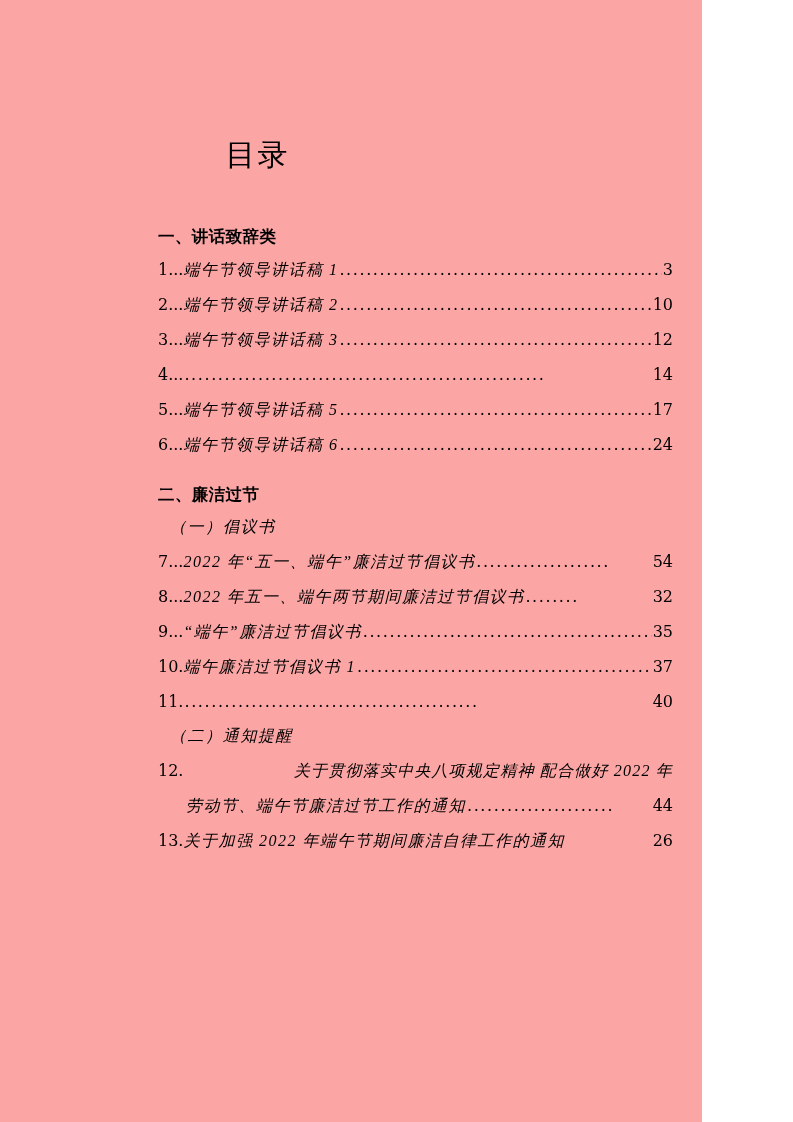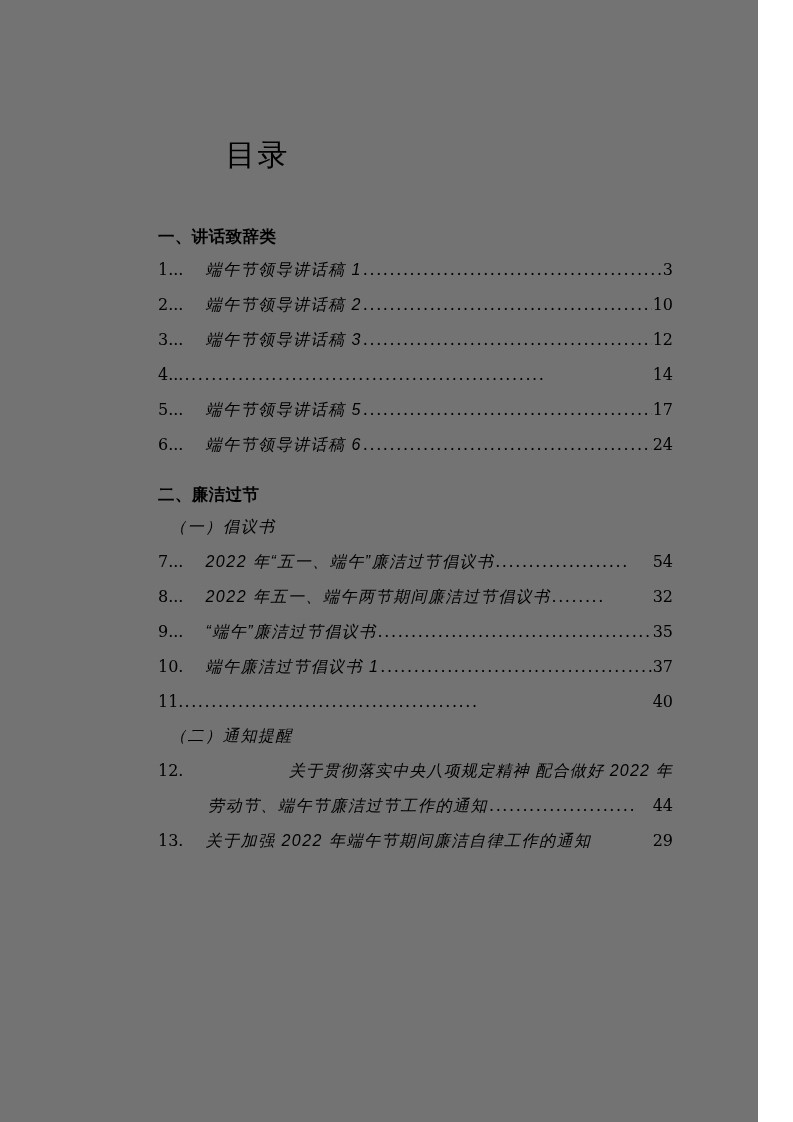--- a/index.html
+++ b/index.html
@@ -14,23 +14,23 @@
     position: relative;
     overflow: hidden;
     font-family: "DejaVu Serif", "Liberation Serif", serif;
     color: #000000;
     -webkit-font-smoothing: antialiased;
   }
 
   .page {
     position: absolute;
     left: 0; top: 0;
-    width: 758px;
+    width: 702px;
     height: 1122px;
-    background: #737373;
+    background: #fca5a5;
   }
 
   
   .content {
     position: absolute;
     left: 158px;
     top: 0;
     width: 515px;
   }
 
@@ -98,26 +98,25 @@
     display: block;
     line-height: 35px;
   }
 
   .num {
     font-family: "DejaVu Serif", "Liberation Serif", serif;
     font-size: 16px;
     flex: 0 0 auto;
   }
   .label {
-    font-family: Liberation Sans, sans-serif;
+    font-family: Liberation Serif, serif;
     font-style: italic;
     font-size: 16px;
     letter-spacing: 1.5px;
     flex: 0 0 auto;
-    margin-left: 22px;
   }
   .leader {
     flex: 1 1 auto;
     overflow: hidden;
     white-space: nowrap;
     font-family: "DejaVu Serif", "Liberation Serif", serif;
     font-size: 16px;
     letter-spacing: 1.6px;
     margin: 0 1px;
     color: #000;
@@ -227,18 +226,18 @@
           <div class="line2">
             <span class="label">劳动节、端午节廉洁过节工作的通知</span>
             <span class="leader">......................</span>
             <span class="pageno">44</span>
           </div>
         </div>
         <div class="entry">
           <span class="num">13.</span>
           <span class="label">关于加强 2022 年端午节期间廉洁自律工作的通知</span>
           <span class="leader none"></span>
-          <span class="pageno">29</span>
+          <span class="pageno">26</span>
         </div>
       </div>
   </div>
 
 </div>
 
 </body></html>

